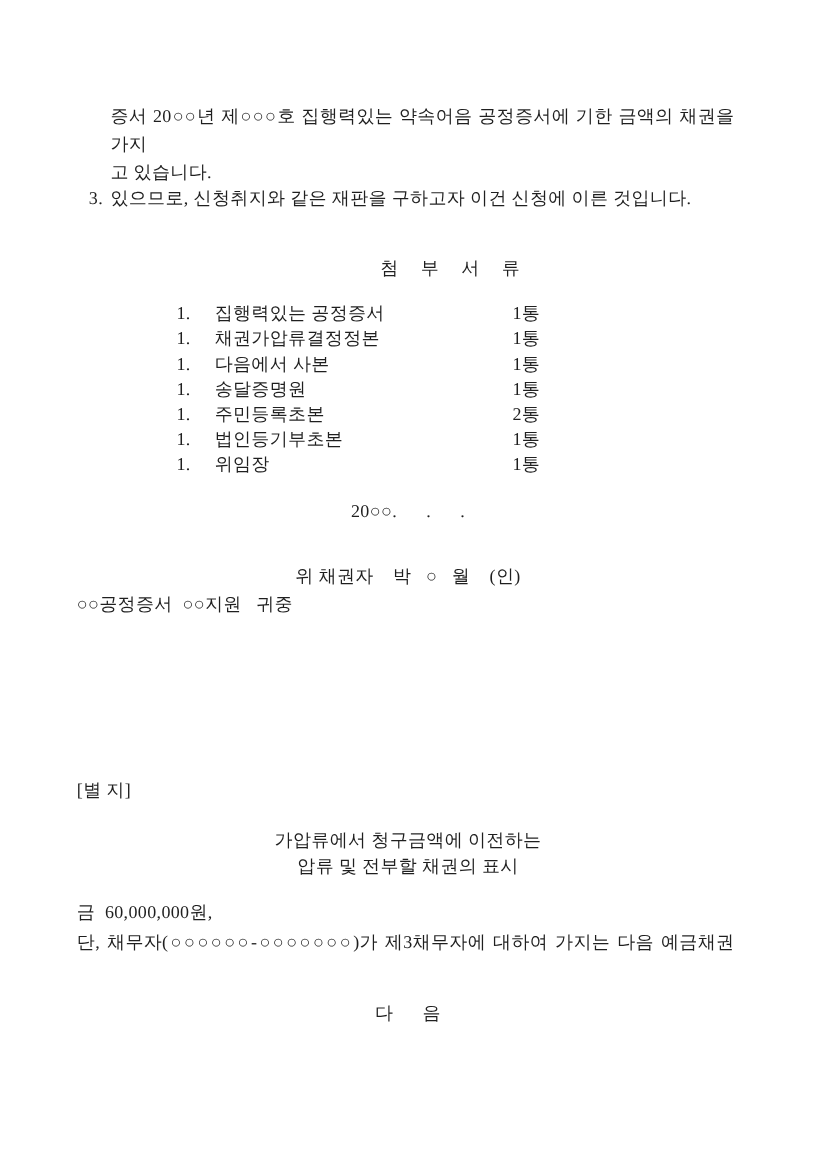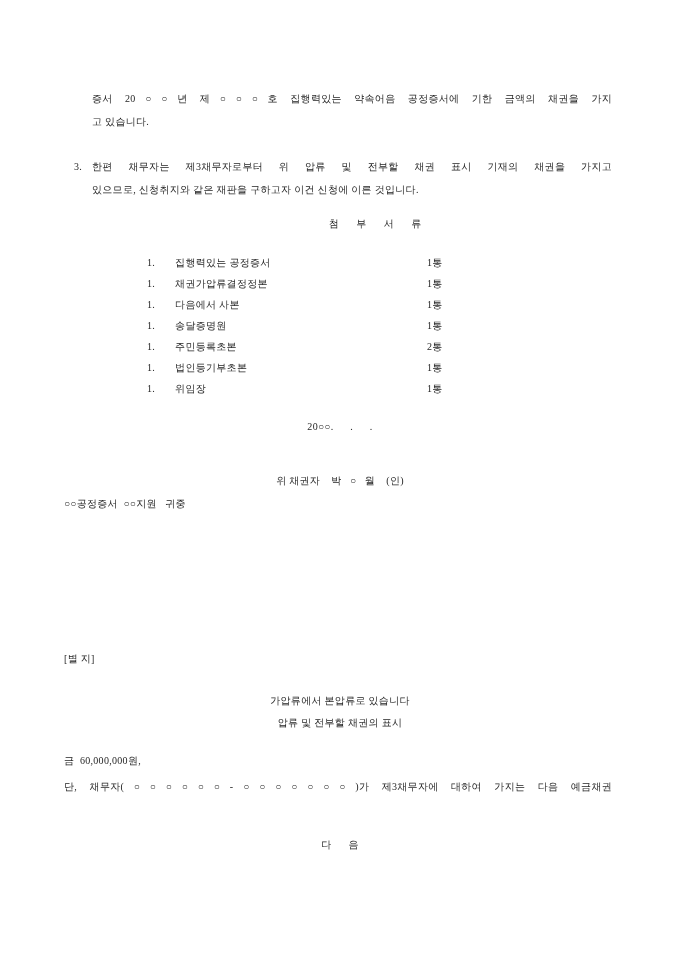--- a/index.html
+++ b/index.html
@@ -2,21 +2,21 @@
 <html lang="ko"><head>
 <meta charset="utf-8">
 <style>
   html, body { margin: 0; padding: 0; background: #ffffff; }
   .page {
     position: relative;
     width: 680px;
     height: 962px;
     background: #ffffff;
     font-family: "Liberation Serif", "DejaVu Serif", serif;
-    font-size: 10px;
+    font-size: 15px;
     color: #1f1f1f;
     letter-spacing: 0.3px;
     overflow: hidden;
   }
   .abs { position: absolute; }
   .t-pre { white-space: pre-wrap; }
   .t-just { text-align: justify; text-align-last: justify; }
   .center { left: 0; width: 680px; text-align: center; }
   .para { line-height: 23px; }
   .body-col { left: 92px; width: 520px; }
@@ -41,21 +41,20 @@
 
 <div class="page">
 
   <div class="abs body-col para" style="top:87px;">
     <div class="t-just">증서 20○○년 제○○○호 집행력있는 약속어음 공정증서에 기한 금액의 채권을 가지</div>
     <div>고 있습니다.</div>
   </div>
 
   <div class="abs marker-col" style="top:155px;">3.</div>
   <div class="abs body-col para" style="top:155px;">
-    <div class="t-just">한편 채무자는 제3채무자로부터 위 압류 및 전부할 채권 표시 기재의 채권을 가지고</div>
     <div>있으므로, 신청취지와 같은 재판을 구하고자 이건 신청에 이른 것입니다.</div>
   </div>
 
   <div class="abs center attach-title">첨 부 서 류</div>
 
   <div class="abs attach-list">
     <div class="attach-row">
       <span class="attach-marker">1.</span><span class="attach-label">집행력있는 공정증서</span>
       <span class="attach-count">1통</span>
     </div>
@@ -87,21 +86,21 @@
 
   <div class="abs center date-line t-pre">20○○.      .      .</div>
 
   <div class="abs center signer-line t-pre">위 채권자    박   ○   월    (인)</div>
 
   <div class="abs court-line t-pre">○○공정증서  ○○지원   귀중</div>
 
   <div class="abs annex-label t-pre">[별 지]</div>
 
   <div class="abs center annex-title">
-    <div>가압류에서 본압류로 있습니다</div>
+    <div>가압류에서 청구금액에 이전하는</div>
     <div>압류 및 전부할 채권의 표시</div>
   </div>
 
   <div class="abs annex-amount t-pre">금  60,000,000원,</div>
 
   <div class="abs annex-body para">
     <div class="t-just">단, 채무자(○○○○○○-○○○○○○○)가 제3채무자에 대하여 가지는 다음 예금채권</div>
   </div>
 
   <div class="abs center annex-footer t-pre">다      음</div>

